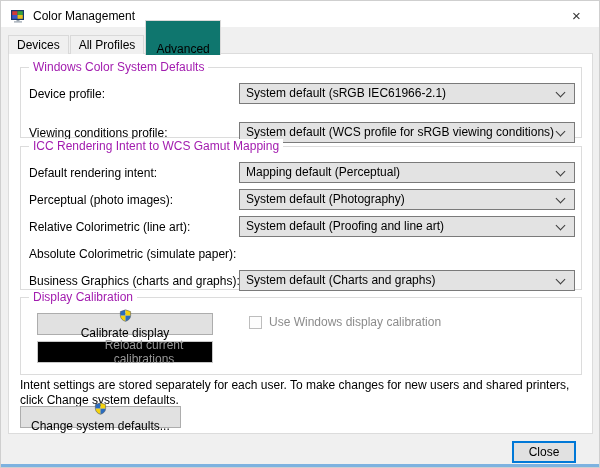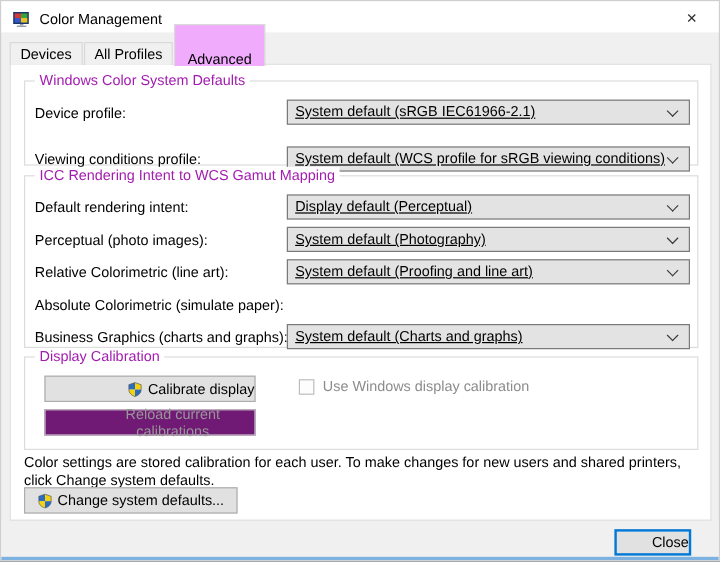--- a/index.html
+++ b/index.html
@@ -11,41 +11,41 @@
   
   .titlebar { position:absolute; left:0; top:0; width:100%; height:26px; background:#ffffff; }
   .title-icon { position:absolute; left:9px; top:7px; width:16px; height:16px; }
   .title-text { position:absolute; left:32px; top:8px; font-size:12px; color:#000; }
   .close-btn { position:absolute; right:0; top:0; width:45px; height:30px; background:transparent;
     border:none; font-size:15px; color:#333; text-align:center; line-height:30px; cursor:default; }
   
   .tabs { position:absolute; left:7px; top:31px; height:22px; display:flex; align-items:flex-end; z-index:3; }
   .tab { height:19px; line-height:18px; padding:0 8px; background:#f0f0f0;
     border:1px solid #d9d9d9; border-bottom:none; margin-right:1px; color:#000; cursor:default;text-align:center; }
-  .tab.active { height:23px; line-height:22px; background:#f0abfc; margin-bottom:-1px; padding:17px 10px; }
+  .tab.active { height:23px; line-height:22px; background:#0f766e; margin-bottom:-1px; padding:17px 10px; }
   
   .tabpage { position:absolute; left:7px; top:52px; width:585px; height:381px;
     background:#ffffff; border:1px solid #dcdcdc; z-index:2; }
   
   .group { position:absolute; left:11px; width:562px; border:1px solid #dcdcdc; }
   .group-title { position:absolute; top:-8px; left:8px; background:#ffffff; padding:0 4px; color:#a21caf; white-space:nowrap; }
   .g1 { top:13px; height:71px; }
   .g2 { top:92px; height:144px; }
   .g3 { top:243px; height:78px; }
   .row { position:absolute; left:8px; right:6px; height:21px; }
   .row-label { position:absolute; left:0; top:4px; color:#000; white-space:nowrap; }
   .combo { position:absolute; left:210px; right:0; top:0; height:21px; background:#e3e3e3;
     border:1px solid #7a7a7a; padding:0 24px 0 6px; line-height:19px; color:#000;
-    white-space:nowrap; overflow:hidden; cursor:default;text-decoration:underline; }
+    white-space:nowrap; overflow:hidden; cursor:default; }
   .chevron { position:absolute; right:10px; top:5px; width:7px; height:7px;
     border-right:1px solid #3c3c3c; border-bottom:1px solid #3c3c3c; transform:rotate(45deg); }
   
   .btn { position:absolute; background:#e1e1e1; border:1px solid #adadad; font-family:"Liberation Sans",sans-serif;
-    font-size:12px; color:#000; display:flex; align-items:center; justify-content:flex-end; gap:4px; cursor:default; }
-  .btn.disabled { background:#701a75; border-color:#c8c8c8; color:#979797;padding-left:38px; }
+    font-size:12px; color:#000; display:flex; align-items:center; justify-content:center; gap:4px; cursor:default;flex-direction:column; }
+  .btn.disabled { background:#000000; border-color:#c8c8c8; color:#979797;padding-left:38px; }
   .calibrate-btn { left:16px; top:15px; width:176px; height:22px; }
   .reload-btn { left:16px; top:43px; width:176px; height:22px; }
   .chk-row { position:absolute; left:228px; top:17px; display:flex; align-items:center; gap:7px; }
   .chk-box { width:13px; height:13px; background:#fdfdfd; border:1px solid #bdbdbd; }
   .chk-label { color:#8c8c8c; }
   .note { position:absolute; left:11px; right:14px; top:324px; line-height:15px; color:#000; }
   .change-btn { left:11px; top:352px; height:22px; padding:0 10px; }
   
   .footer { position:absolute; left:0; top:433px; width:100%; height:32px; background:#f0f0f0; }
   .close-action { right:23px; top:7px; width:64px; height:22px; border:2px solid #0078d7; }
@@ -97,21 +97,21 @@
           <span class="chevron"></span>
         </div>
       </div>
     </div>
 
     <div class="group g2">
       <span class="group-title">ICC Rendering Intent to WCS Gamut Mapping</span>
       <div class="row" style="top:15px;">
         <span class="row-label">Default rendering intent:</span>
         <div class="combo">
-          <span>Display default (Perceptual)</span>
+          <span>Mapping default (Perceptual)</span>
           <span class="chevron"></span>
         </div>
       </div>
       <div class="row" style="top:42px;">
         <span class="row-label">Perceptual (photo images):</span>
         <div class="combo">
           <span>System default (Photography)</span>
           <span class="chevron"></span>
         </div>
       </div>
@@ -157,21 +157,21 @@
       </button>
       <div class="chk-row" aria-disabled="true">
         <span class="chk-box"></span>
         <span class="chk-label">Use Windows display calibration</span>
       </div>
       <button class="btn disabled reload-btn" aria-disabled="true">
         <span>Reload current calibrations</span>
       </button>
     </div>
 
-    <div class="note">Color settings are stored calibration for each user. To make changes for new users and shared printers, click Change system defaults.</div>
+    <div class="note">Intent settings are stored separately for each user. To make changes for new users and shared printers, click Change system defaults.</div>
     <button class="btn change-btn">
       <span>
         <svg width="13" height="13" viewBox="0 0 16 16">
           <defs>
               <clipPath id="shB">
                 <path d="M8 1 L14.3 3.2 V8 C14.3 11.8 11.6 14.2 8 15.2 C4.4 14.2 1.7 11.8 1.7 8 V3.2 Z"></path>
               </clipPath>
             </defs>
           <g clip-path="url(#shB)">
             <rect x="0" y="0" width="8" height="8.2" fill="#2a6cc0"></rect>

